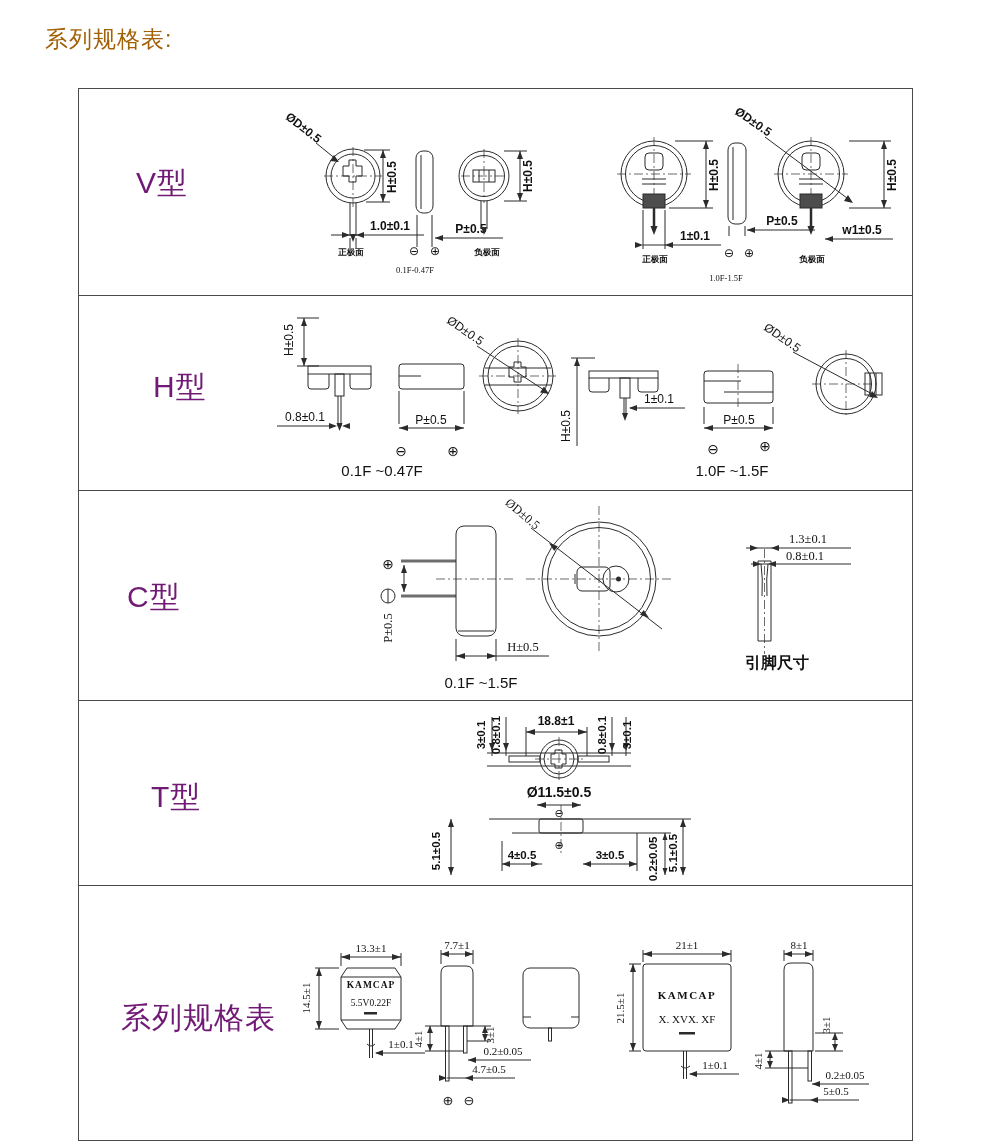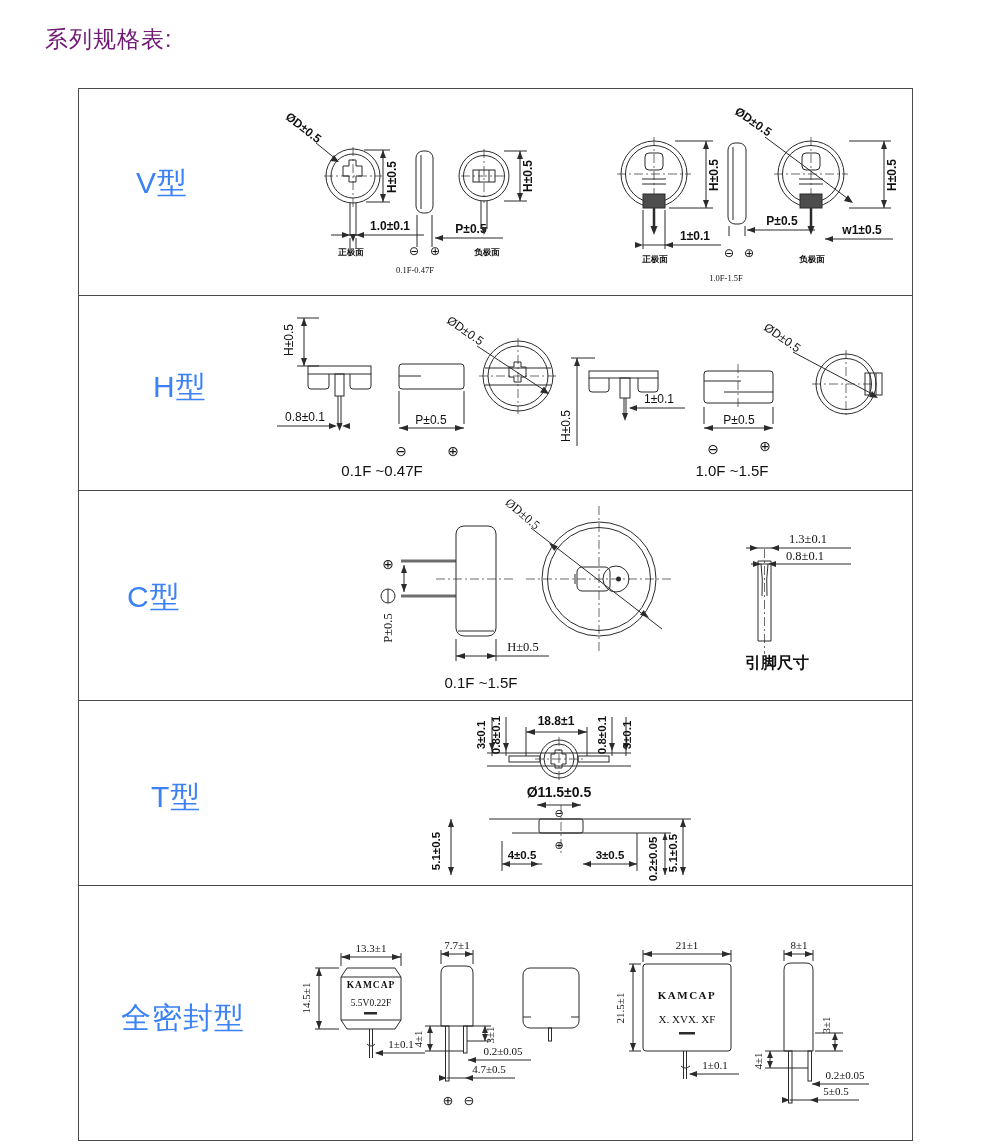--- a/index.html
+++ b/index.html
@@ -1,23 +1,23 @@
 <!DOCTYPE html>
 <html><head>
 <meta charset="utf-8">
 <style>
   html,body{margin:0;padding:0;background:#fff;}
   .page{position:relative;width:992px;height:1147px;background:#fff;overflow:hidden;
         font-family:"Liberation Sans",sans-serif;}
-  .title{position:absolute;left:45px;top:24px;font-size:23px;color:#701a75;letter-spacing:1px;}
+  .title{position:absolute;left:45px;top:24px;font-size:23px;color:#a16207;letter-spacing:1px;}
   .spec-table{position:absolute;left:78px;top:88px;width:835px;height:1053px;
               border:1px solid #4a4a4a;box-sizing:border-box;background:#fff;}
   .row{position:relative;width:100%;border-bottom:1px solid #4a4a4a;box-sizing:border-box;}
   .row:last-child{border-bottom:none;}
-  .rowlabel{position:absolute;font-size:30px;color:#3b82f6;letter-spacing:1px;z-index:2;}
+  .rowlabel{position:absolute;font-size:30px;color:#701a75;letter-spacing:1px;z-index:2;}
   svg.art{position:absolute;left:0;top:0;}
   
   .s{stroke:#2b2b2b;fill:none;stroke-width:1;}
   .thk{stroke:#2b2b2b;fill:none;stroke-width:2.5;}
   .pin{stroke:#6e6e6e;fill:none;stroke-width:3;}
   .cl{stroke:#2b2b2b;fill:none;stroke-width:.7;stroke-dasharray:9 3 2 3;}
   .f{fill:#2b2b2b;stroke:none;}
   .hat{fill:#4d4d4d;stroke:#2b2b2b;}
   
   text{fill:#111;text-anchor:middle;}
@@ -344,21 +344,21 @@
           <text class="tb11" x="578" y="158" transform="rotate(-90 578 158)">0.2±0.05</text>
           <line class="s" x1="604" y1="118" x2="604" y2="174"></line>
           <path class="f" d="M604,118 l-3,8 h6 z"></path>
             <path class="f" d="M604,174 l-3,-8 h6 z"></path>
           <text class="tb11" x="598" y="152" transform="rotate(-90 598 152)">5.1±0.5</text>
         </g>
       </svg>
     </div>
 
     <div class="row" style="height:255px">
-      <div class="rowlabel" style="left:42px;top:112px">全密封型</div>
+      <div class="rowlabel" style="left:42px;top:112px">系列规格表</div>
       <svg class="art" width="833" height="254" viewBox="0 0 833 254">
         <g>
           <path class="s" d="M262,91 L268,82 H316 L322,91 V134 L316,143 H268 L262,134 Z"></path>
           <path class="s" d="M262,91 H322 M262,134 H322"></path>
           <text class="tbrand" x="292" y="102">KAMCAP</text>
           <text class="tmodel" x="292" y="120">5.5V0.22F</text>
           <rect class="f" x="285" y="126" width="13" height="2.5"></rect>
           <path class="s" d="M262,80 V67 M322,80 V67"></path>
           <line class="s" x1="262" y1="71" x2="322" y2="71"></line>
           <path class="f" d="M262,71 l9,-3 v6 z"></path>

